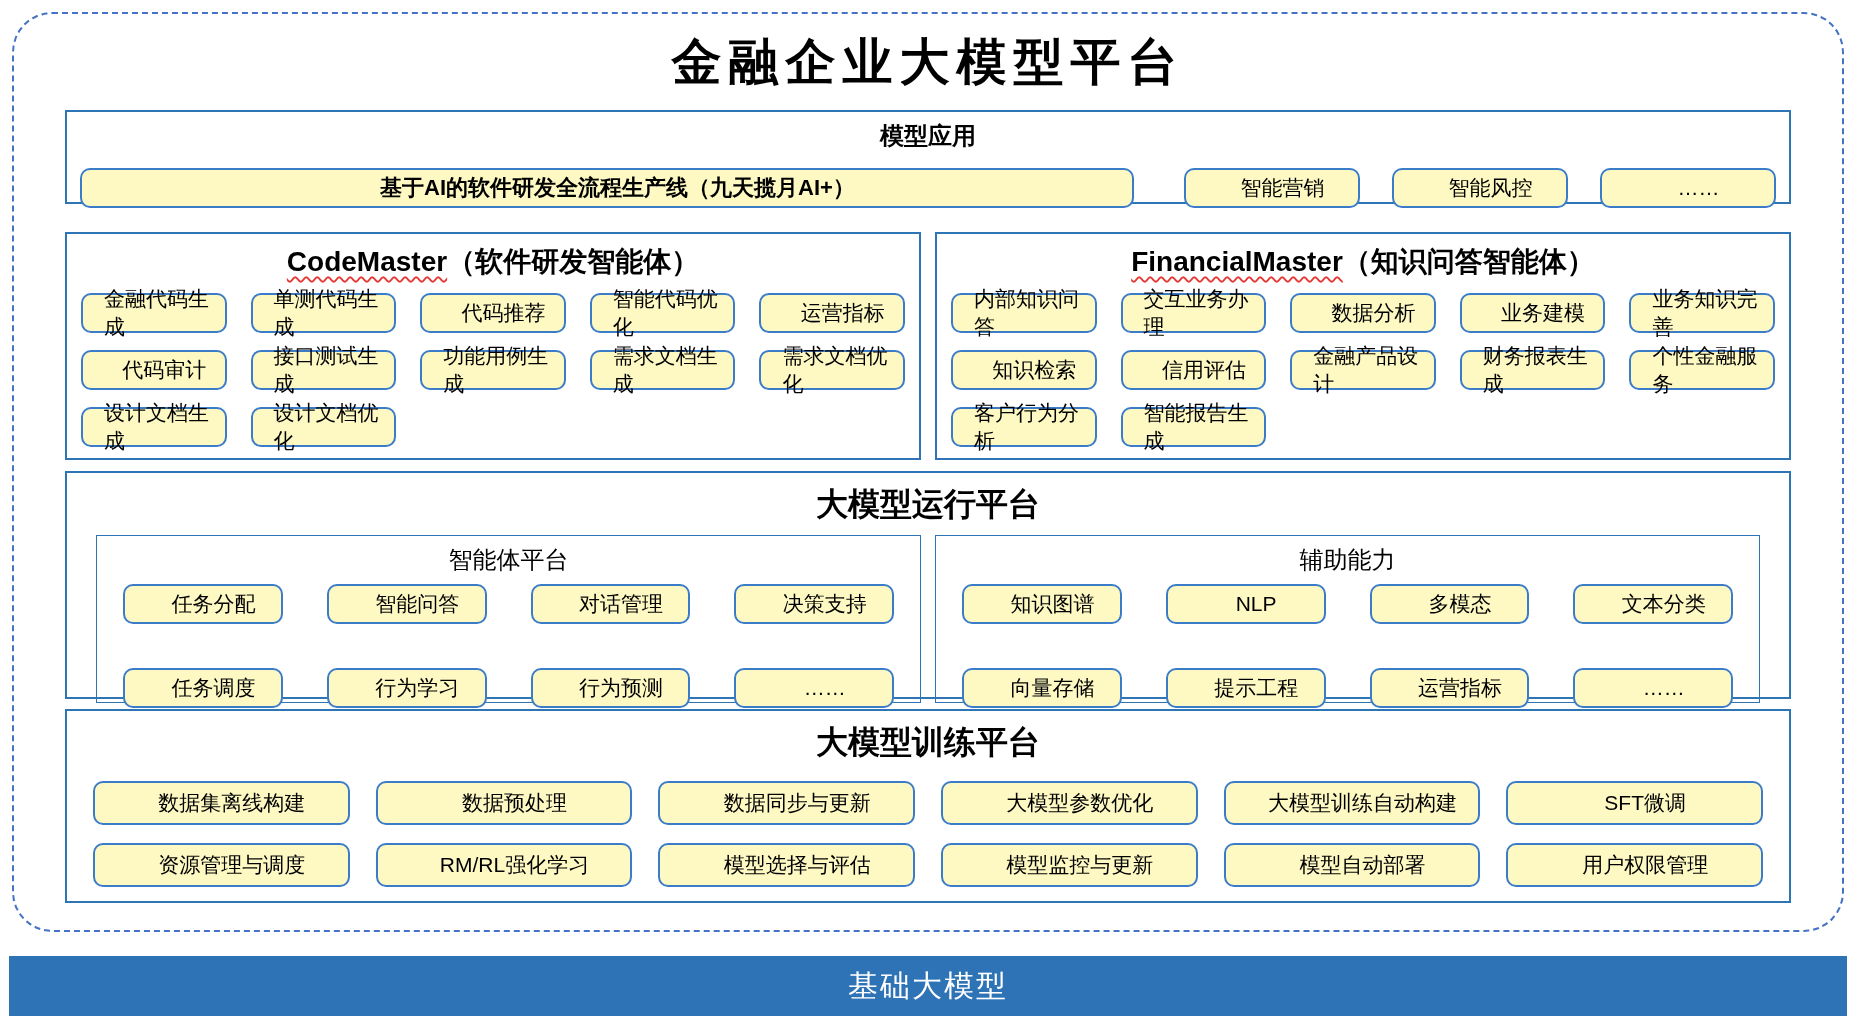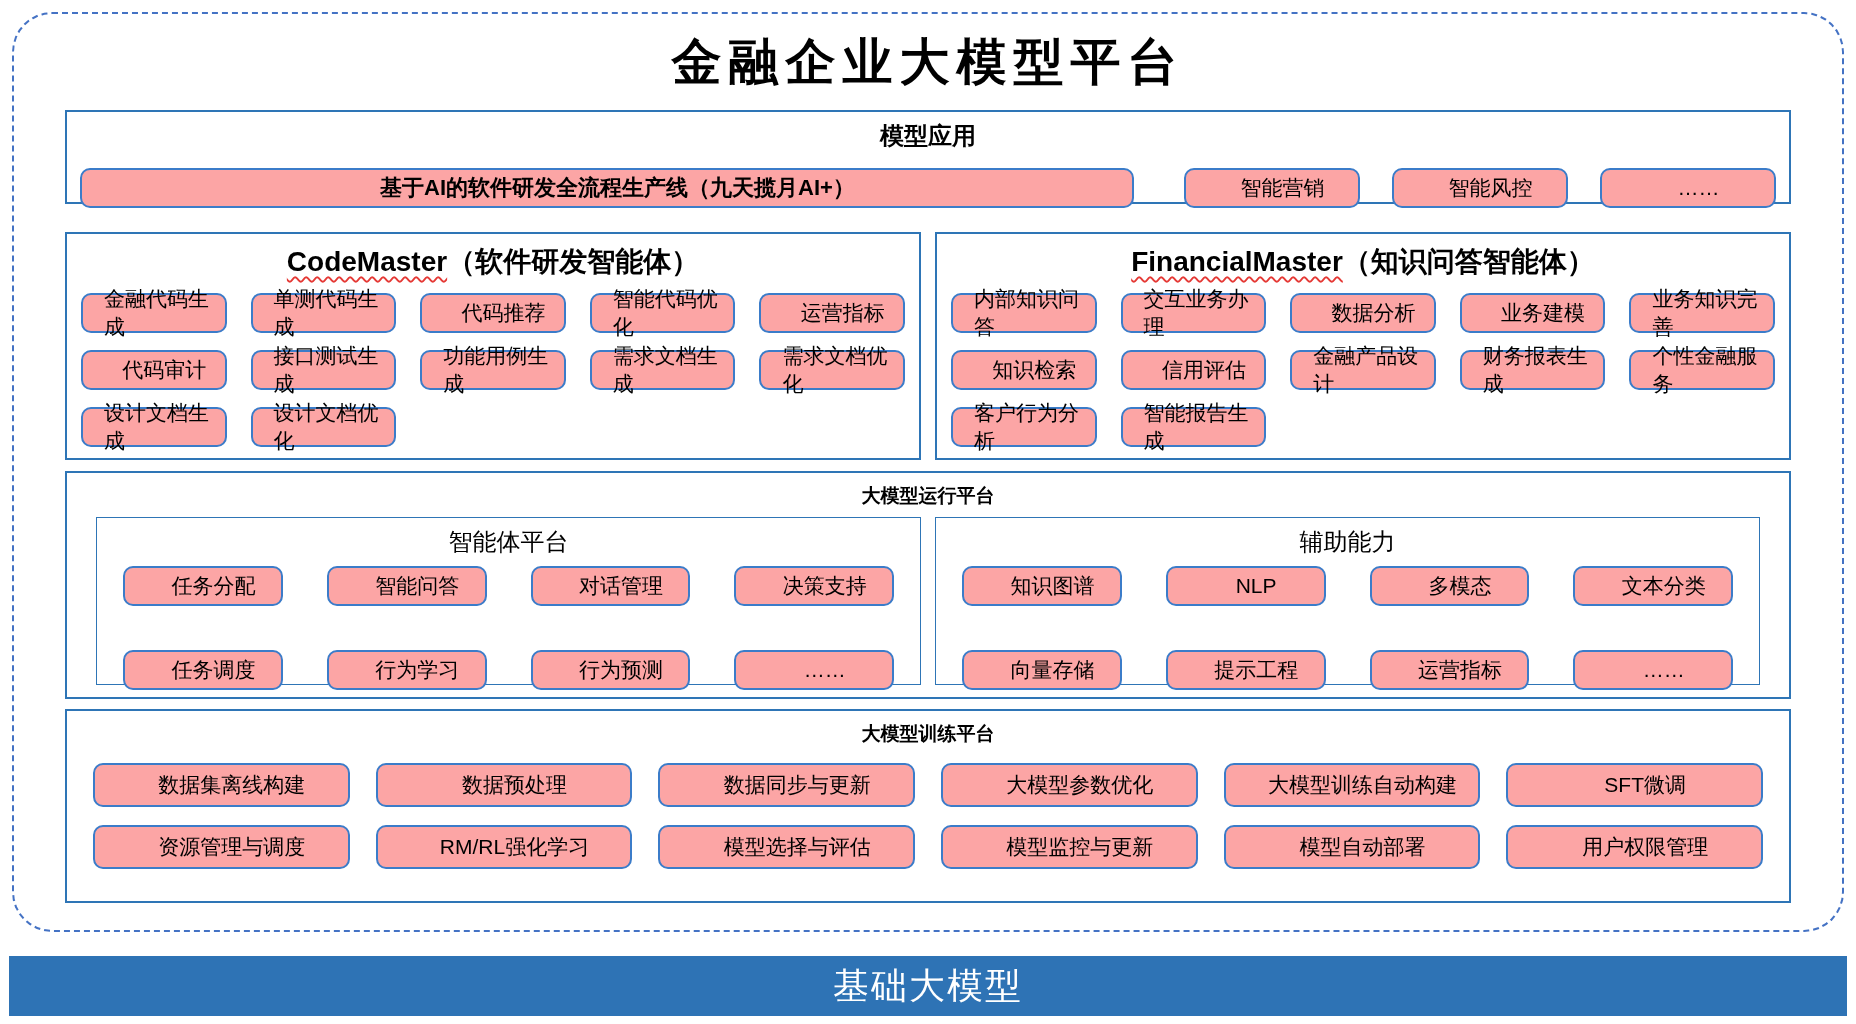--- a/index.html
+++ b/index.html
@@ -33,28 +33,28 @@
   .section{
     border:2px solid var(--section-border);
     background:#fff;
   }
   .sec-header{
     text-align:center;
     font-weight:700;
     font-size:24px;
     padding-top:8px;
   }
-  .sec-header.big{font-size:19px;padding-top:10px;}
+  .sec-header.big{font-size:32px;padding-top:10px;}
   
   .sec-apps{margin-top:16px;height:94px;padding:0 13px;}
   .apps-row{display:flex;gap:32px;margin-top:16px;height:40px;}
   .pill{
     border:2px solid var(--box-border);
     border-radius:10px;
-    background:#fca5a5;
+    background:#fef9c3;
     display:flex;align-items:center;justify-content:center;
     font-size:21px;
     height:40px;
     padding-left:21px;
   }
   .pill.bold{font-weight:700;font-size:22px;}
   .apps-main{flex:1 1 60%;margin-right:18px;}
   .apps-small{width:176px;flex:0 0 176px;}
   
   .agents-row{display:flex;gap:14px;margin-top:28px;height:228px;}
@@ -104,21 +104,21 @@
     margin-top:16px;
   }
   .training-grid .pill{height:44px;}
   
   .base-bar{
     margin:24px 9px 0;
     height:60px;
     background:var(--base-bar);
     color:#ffffff;
     display:flex;align-items:center;justify-content:center;
-    font-size:36px;
+    font-size:30px;
     font-weight:400;
     letter-spacing:2px;
   }
 </style>
 </head>
 <body>
 
 <div class="outer">
 
   <div class="main-title">金融企业大模型平台</div>

